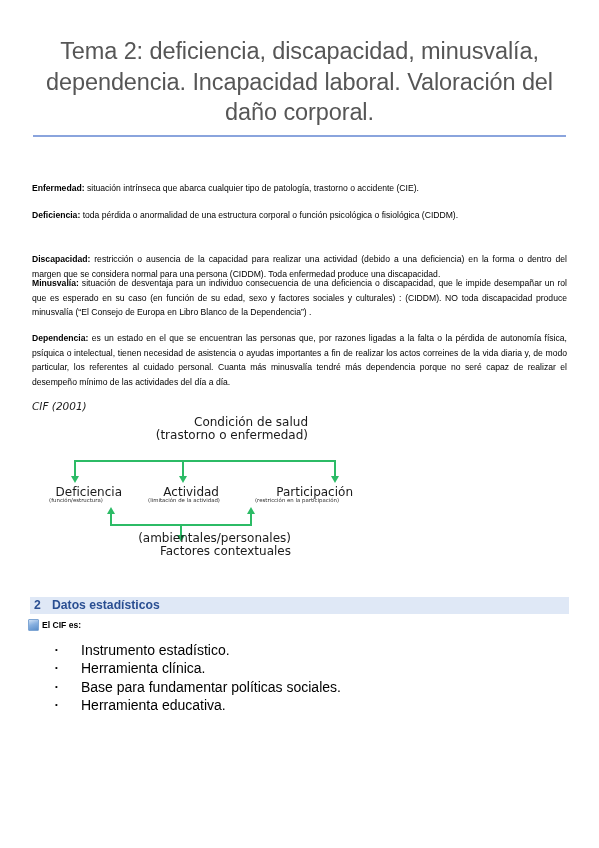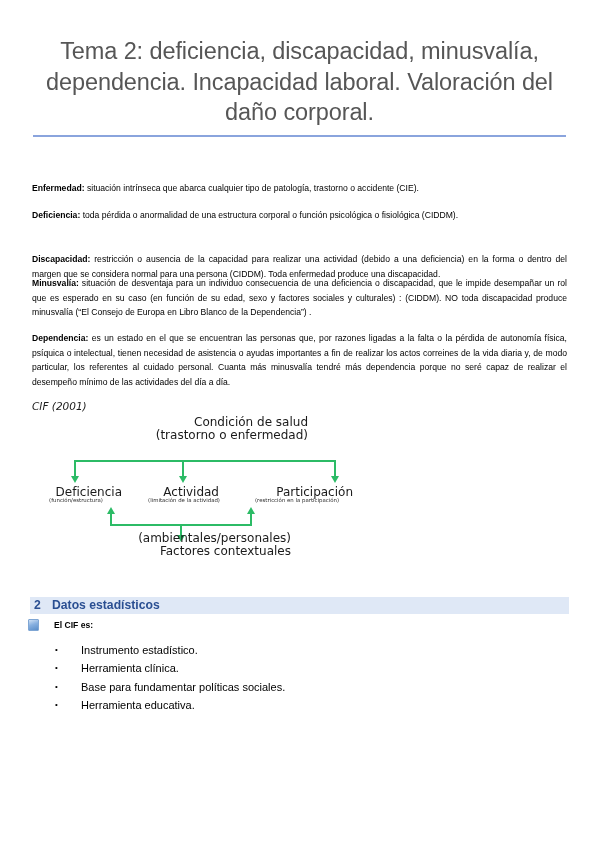--- a/index.html
+++ b/index.html
@@ -149,34 +149,34 @@
     vertical-align: -2px;
     background: linear-gradient(160deg, #cfe0f4 0%, #87b0e0 45%, #5b8ec9 100%);
     border: 1px solid #7fa6d4;
     border-radius: 1px;
     box-sizing: border-box;
   }
   .info-text {
     display: inline-block;
     font-size: 8.6px;
     font-weight: 700;
-    padding-left: 15px;
+    padding-left: 3px;
     vertical-align: 1px;
   }
 
   
   .bullets {
     position: absolute;
     left: 55px;
     top: 641px;
     width: 400px;
   }
   .bullet-item {
     position: relative;
-    font-size: 11px;
+    font-size: 14px;
     line-height: 18.3px;
     padding-left: 26px;
     color: #000;
   }
   .bullet-item::before {
     content: "\2022";
     position: absolute;
     left: 0;
     top: 0;
     font-size: 8px;

